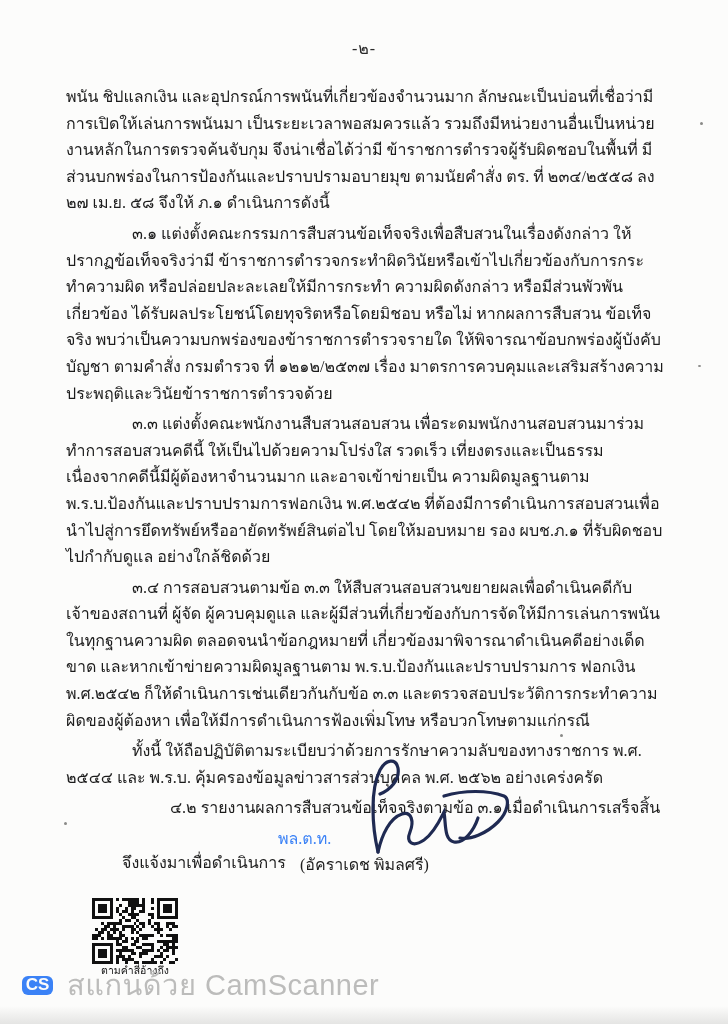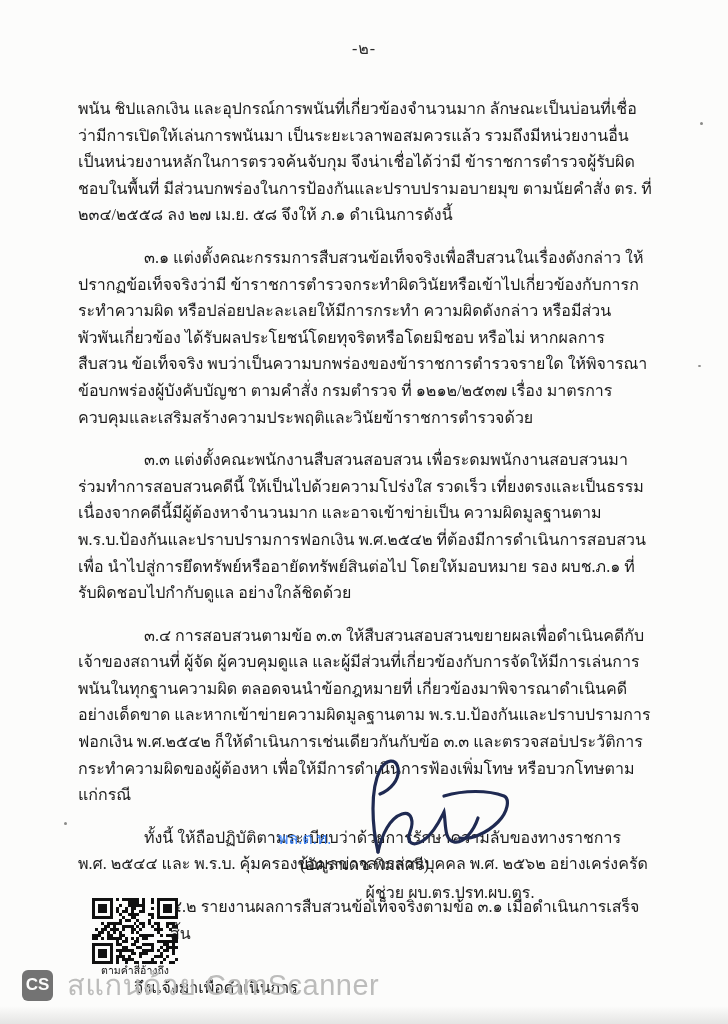--- a/index.html
+++ b/index.html
@@ -29,21 +29,21 @@
     font-size: 16px; color: #2a2a2a;
     letter-spacing: 1px;
   }
   .doc-body {
     position: absolute; top: 80px; left: 62px; width: 606px;
     font-size: 16px; line-height: 26.6px;
     color: #1c1c1c;
     text-align: left;
     word-break: break-word;
   }
-  .para { margin: 16px; }
+  .para { margin: 4px; }
   .para.indent1 { text-indent: 66px; }
   .para.list1   { margin-left: 80px; }
   .para.list2   { margin-left: 108px; }
   .para.closing { text-indent: 56px; margin-top: 28px; }
 
   .signature-block {
     position: absolute; top: 760px; left: 240px; width: 420px; height: 160px;
   }
   .sig-rank {
     position: absolute; left: 38px; top: 66px;
@@ -72,22 +72,22 @@
     line-height: 12px;
     font-family: "Liberation Serif", "DejaVu Serif", serif;
   }
 
   .watermark {
     position: absolute; left: 22px; top: 962px; width: 500px; height: 46px;
     display: flex; align-items: center;
     pointer-events: none;
   }
   .cs-logo {
-    width: 31px; height: 31px;
-    background: #737373; border-radius: 6px;
+    width: 31px; height: 19px;
+    background: #3b82f6; border-radius: 6px;
     color: #fcfcfb; font-family: "Liberation Sans", sans-serif;
     font-weight: bold; font-size: 17px;
     display: flex; align-items: center; justify-content: center;
     flex: 0 0 auto;
   }
   .wm-text {
     margin-left: 14px;
     font-family: "Liberation Sans", sans-serif;
     font-size: 29px; color: #bcbcbb; letter-spacing: 0.5px;
     white-space: nowrap;
@@ -119,21 +119,20 @@
   </div>
 
   <div class="signature-block">
     <span class="sig-rank">พล.ต.ท.</span>
     <svg class="sig-stroke" viewBox="0 0 190 110" fill="none" xmlns="http://www.w3.org/2000/svg">
       <path d="M46 96 C40 70 38 34 48 14 C54 3 64 2 66 12 C68 24 58 34 48 38" stroke="#1f2a52" stroke-width="3.2" stroke-linecap="round"></path>
       <path d="M46 96 C50 78 58 62 70 58 C80 55 82 66 78 76 C74 86 80 92 92 84 C102 77 108 64 112 56 C114 68 112 84 122 86 C132 88 142 74 146 62" stroke="#1f2a52" stroke-width="3.2" stroke-linecap="round"></path>
       <path d="M112 40 C132 34 156 34 172 40 C178 43 176 56 166 66 C154 78 138 84 128 82" stroke="#1f2a52" stroke-width="3.2" stroke-linecap="round"></path>
     </svg>
     <div class="sig-name">(อัคราเดช  พิมลศรี)</div>
-    <div class="sig-title">ผู้ช่วย ผบ.ตร.ปรท.ผบ.ตร.</div>
   </div>
 
   <div class="qr-block">
     <svg class="qr-svg" id="qr" viewBox="0 0 29 22" xmlns="http://www.w3.org/2000/svg" shape-rendering="crispEdges">
         <rect x="0" y="0" width="7" height="7" fill="#111"></rect>
         <rect x="1" y="1" width="5" height="5" fill="#fcfcfb"></rect>
         <rect x="2" y="2" width="3" height="3" fill="#111"></rect>
         <rect x="22" y="0" width="7" height="7" fill="#111"></rect>
         <rect x="23" y="1" width="5" height="5" fill="#fcfcfb"></rect>
         <rect x="24" y="2" width="3" height="3" fill="#111"></rect>

